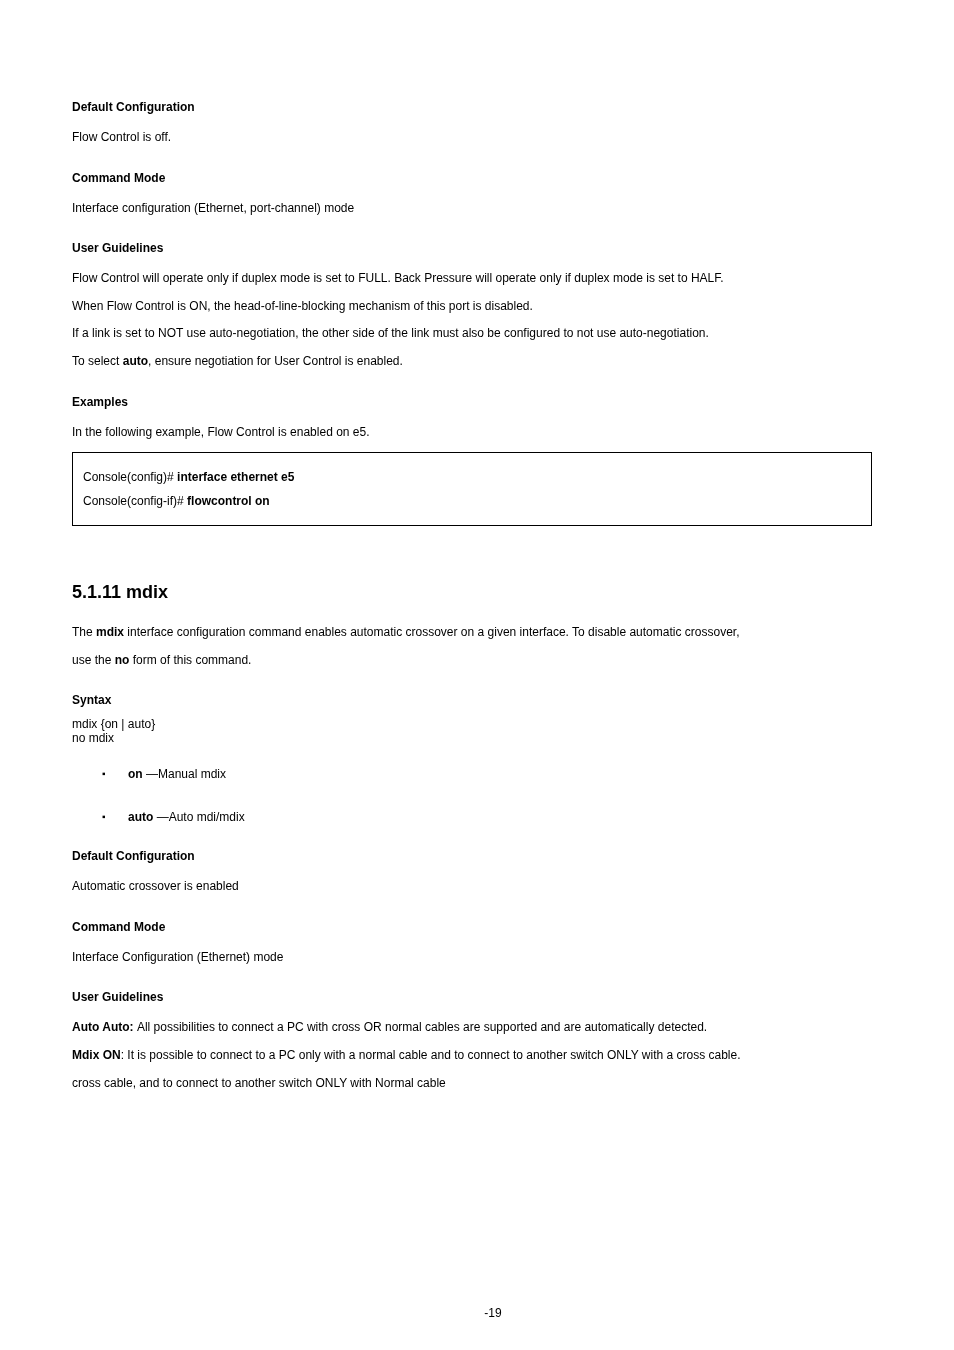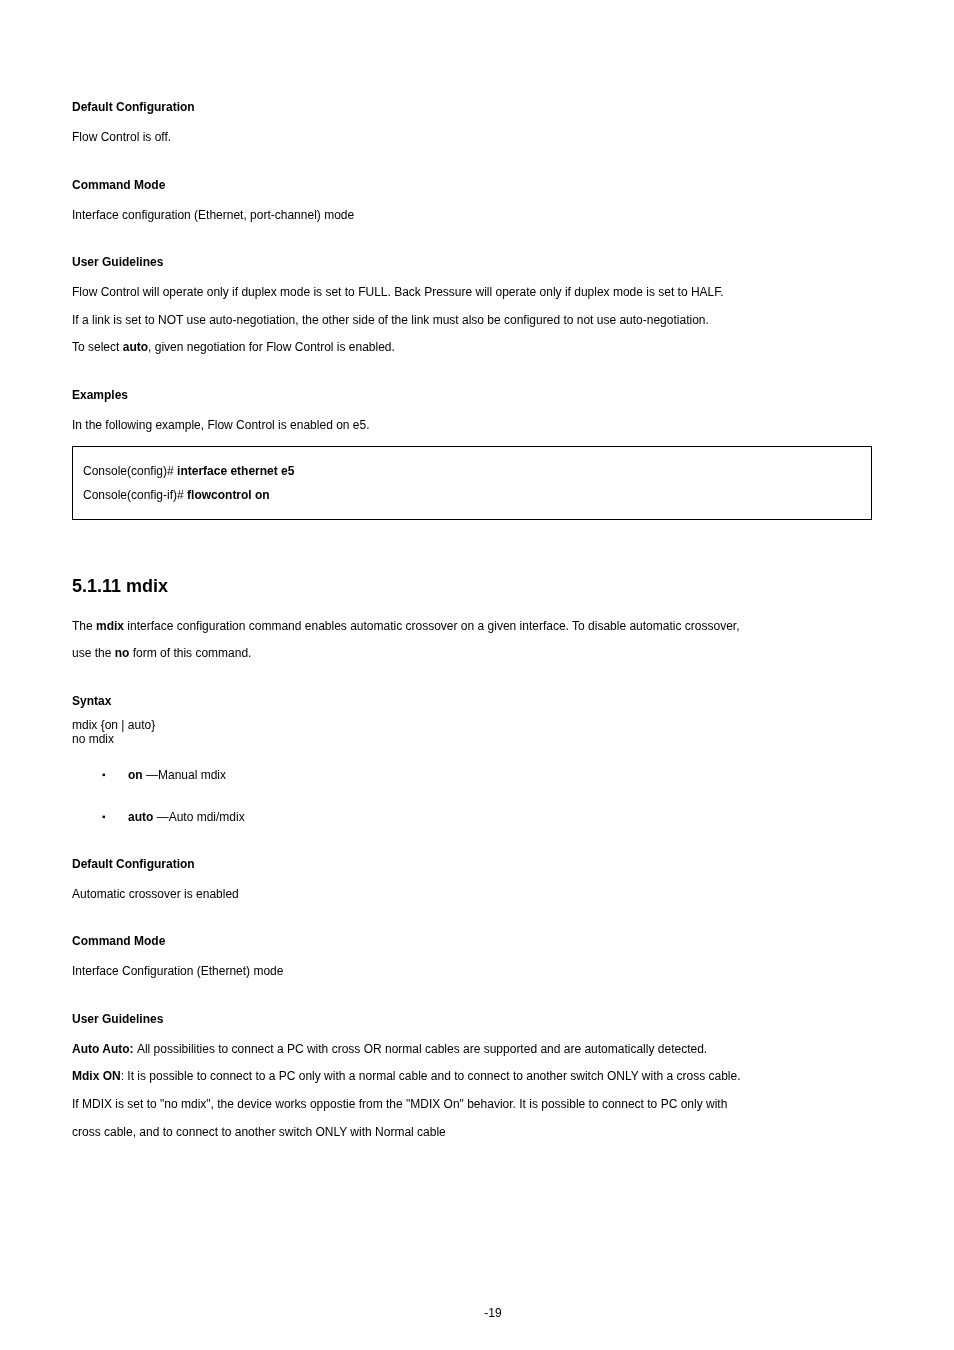--- a/index.html
+++ b/index.html
@@ -13,21 +13,21 @@
       width: 954px;
       height: 1350px;
       padding: 100px 72px 40px 72px;
       position: relative;
       color: #000000;
     }
     .section-heading {
       font-size: 12px;
       font-weight: bold;
       margin-bottom: 10px;
-      margin-top: 26px;
+      margin-top: 19px;
     }
     .body-text {
       font-size: 12px;
       line-height: 2.3;
       margin-top: 4px;
     }
     .body-line {
       display: block;
     }
     .bold {
@@ -91,23 +91,24 @@
 
 <div class="section-heading first-heading">Default Configuration</div>
 <div class="body-text">Flow Control is off.</div>
 
 <div class="section-heading">Command Mode</div>
 <div class="body-text">Interface configuration (Ethernet, port-channel) mode</div>
 
 <div class="section-heading">User Guidelines</div>
 <div class="body-text">
   <span class="body-line">Flow Control will operate only if duplex mode is set to FULL. Back Pressure will operate only if duplex mode is set to HALF.</span>
+  <span class="body-line">When Flow Control is ON, the head-of-line-blocking mechanism of this port is disabled.</span>
   <span class="body-line">If a link is set to NOT use auto-negotiation, the other side of the link must also be configured to not use auto-negotiation.</span>
   <span class="body-line">
-    <span>To select </span><span class="bold">auto</span><span>, given negotiation for Flow Control is enabled.</span>
+    <span>To select </span><span class="bold">auto</span><span>, ensure negotiation for User Control is enabled.</span>
   </span>
 </div>
 
 <div class="section-heading">Examples</div>
 <div class="body-text">In the following example, Flow Control is enabled on e5.</div>
 <div class="gap-large"></div>
 <div class="code-box">
   <div>
     <span>Console(config)# </span><span class="bold">interface ethernet e5</span>
   </div>
@@ -146,17 +147,16 @@
 <div class="body-text">Interface Configuration (Ethernet) mode</div>
 
 <div class="section-heading">User Guidelines</div>
 <div class="body-text">
   <span class="body-line">
     <span class="bold">Auto Auto: </span><span>All possibilities to connect a PC with cross OR normal cables are supported and are automatically detected.</span>
   </span>
   <span class="body-line">
     <span class="bold">Mdix ON</span><span>: It is possible to connect to a PC only with a normal cable and to connect to another switch ONLY with a cross cable.</span>
   </span>
-  <span class="body-line">If MDIX is set to "no mdix", the device works oppostie from the "MDIX On" behavior. It is possible to connect to PC only with</span>
   <span class="body-line">cross cable, and to connect to another switch ONLY with Normal cable</span>
 </div>
 
 <div class="page-number">-19</div>
 
 </body></html>

